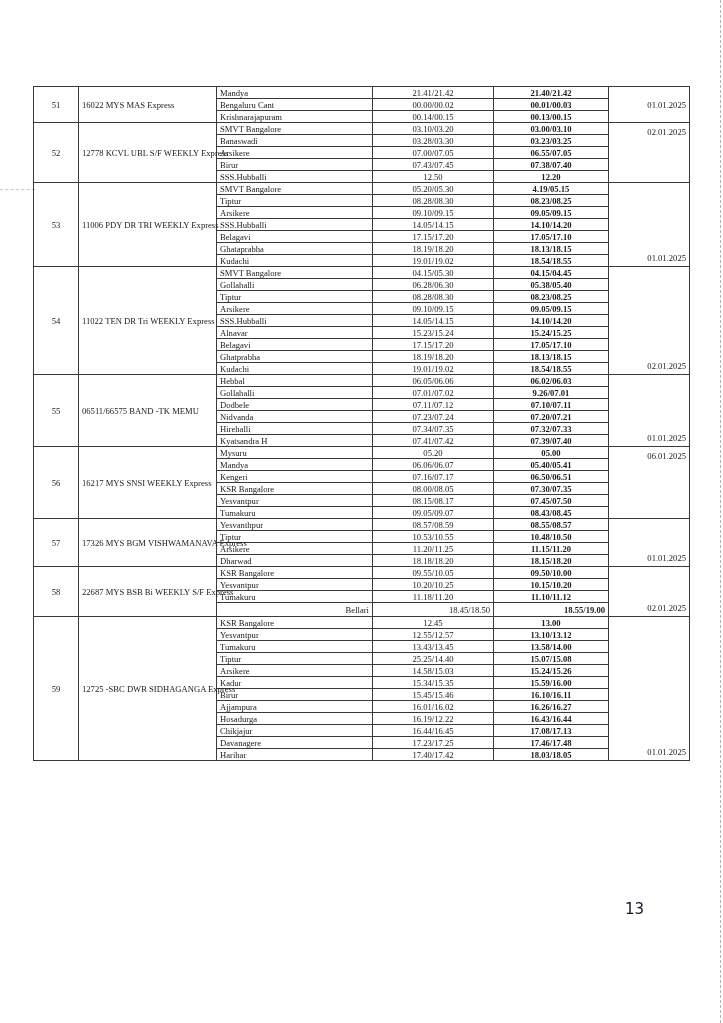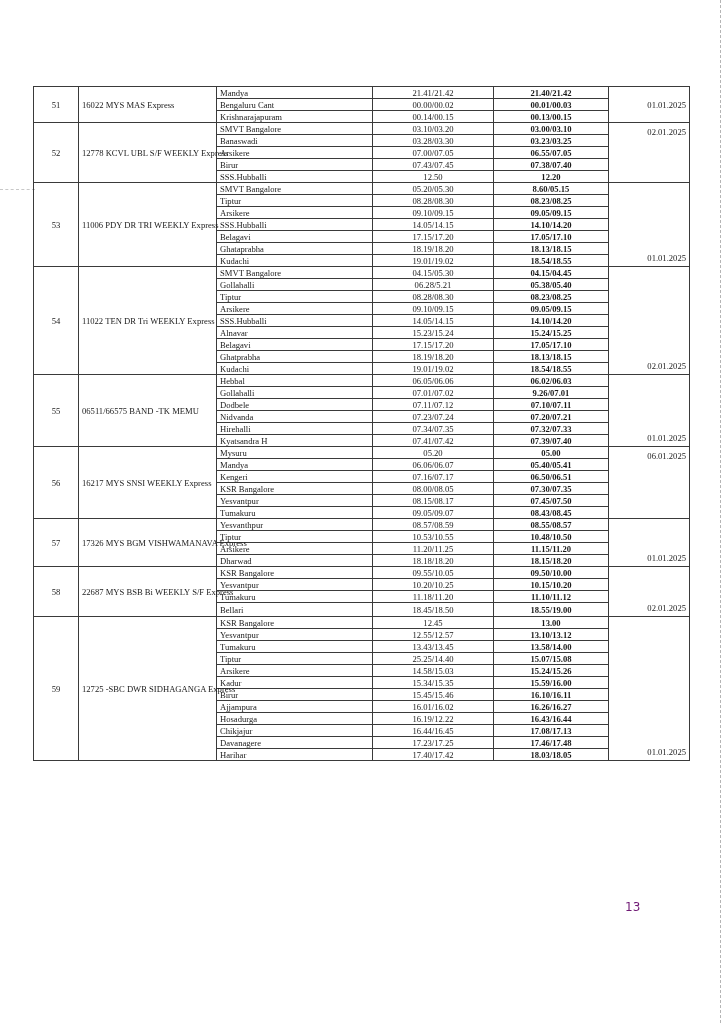--- a/index.html
+++ b/index.html
@@ -17,25 +17,25 @@
   col.c-sn { width: 45px; } col.c-train { width: 138px; } col.c-stn { width: 156px; }
   col.c-old { width: 121px; } col.c-new { width: 115px; } col.c-date { width: 81px; }
   td.sn { text-align: center; font-size: 9px; }
   td.train { white-space: normal; font-size: 9px; line-height: 12px; margin-top: 30px; }
   td.stn { text-align: left; }
   td.old { text-align: center; }
   td.new { text-align: center; font-weight: bold; }
   td.date { text-align: right; font-size: 9px; }
   td.big { font-family: "Liberation Sans", sans-serif; font-size: 10.5px; font-weight: normal; }
   td.big.new { font-weight: bold; }
-  tr.tall td { height: 13px; }
+  tr.tall td { height: 13px; text-align: right; }
   .date-top { vertical-align: top !important; padding-top: 4px !important; }
   .date-bottom { vertical-align: bottom !important; padding-bottom: 3px !important; }
   .page-number { position: absolute; left: 625px; top: 900px; font-family: "DejaVu Sans", sans-serif;
-                 font-size: 12px; color: #701a75; }
+                 font-size: 15px; color: #0f172a; }
 </style>
 </head>
 <body>
 
 <div class="page-edge"></div>
 <div class="fold-line"></div>
 
 <table class="tt">
   <colgroup>
     <col class="c-sn">
@@ -90,21 +90,21 @@
       <tr>
         <td class="stn">SSS.Hubballi</td>
         <td class="old">12.50</td>
         <td class="new">12.20</td>
       </tr>
       <tr>
         <td class="sn" rowspan="7">53</td>
         <td class="train" rowspan="7">11006 PDY DR TRI WEEKLY Express</td>
         <td class="stn">SMVT Bangalore</td>
         <td class="old">05.20/05.30</td>
-        <td class="new">8.60/05.15</td>
+        <td class="new">4.19/05.15</td>
         <td class="date date-bottom" rowspan="7">01.01.2025</td>
       </tr>
       <tr>
         <td class="stn">Tiptur</td>
         <td class="old">08.28/08.30</td>
         <td class="new">08.23/08.25</td>
       </tr>
       <tr>
         <td class="stn">Arsikere</td>
         <td class="old">09.10/09.15</td>
@@ -133,21 +133,21 @@
       <tr>
         <td class="sn" rowspan="9">54</td>
         <td class="train" rowspan="9">11022 TEN DR Tri WEEKLY Express</td>
         <td class="stn">SMVT Bangalore</td>
         <td class="old">04.15/05.30</td>
         <td class="new">04.15/04.45</td>
         <td class="date date-bottom" rowspan="9">02.01.2025</td>
       </tr>
       <tr>
         <td class="stn">Gollahalli</td>
-        <td class="old">06.28/5.21</td>
+        <td class="old">06.28/06.30</td>
         <td class="new">05.38/05.40</td>
       </tr>
       <tr>
         <td class="stn">Tiptur</td>
         <td class="old">08.28/08.30</td>
         <td class="new">08.23/08.25</td>
       </tr>
       <tr>
         <td class="stn">Arsikere</td>
         <td class="old">09.10/09.15</td>

